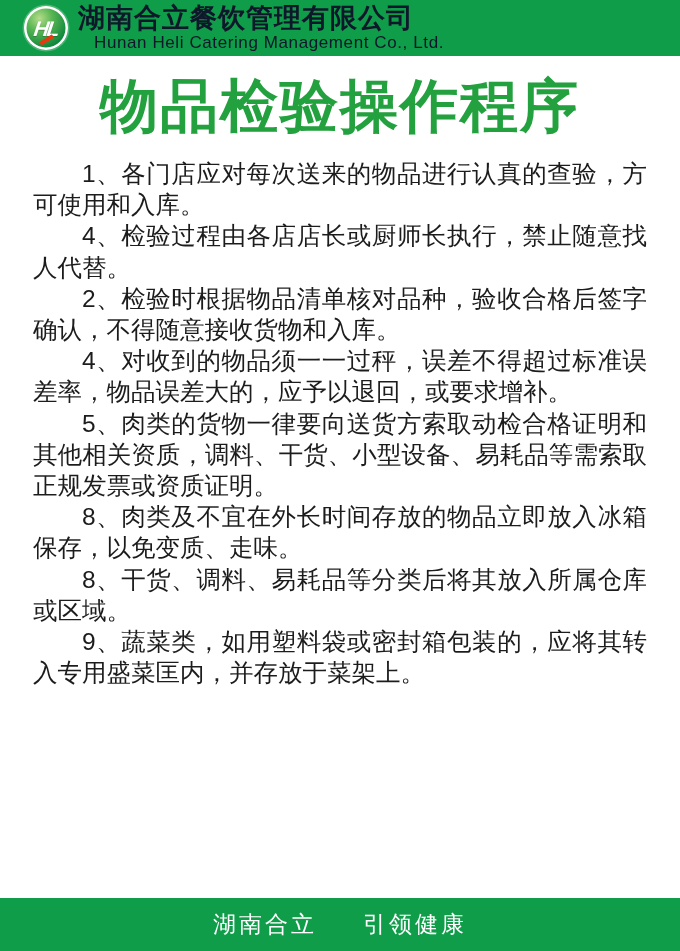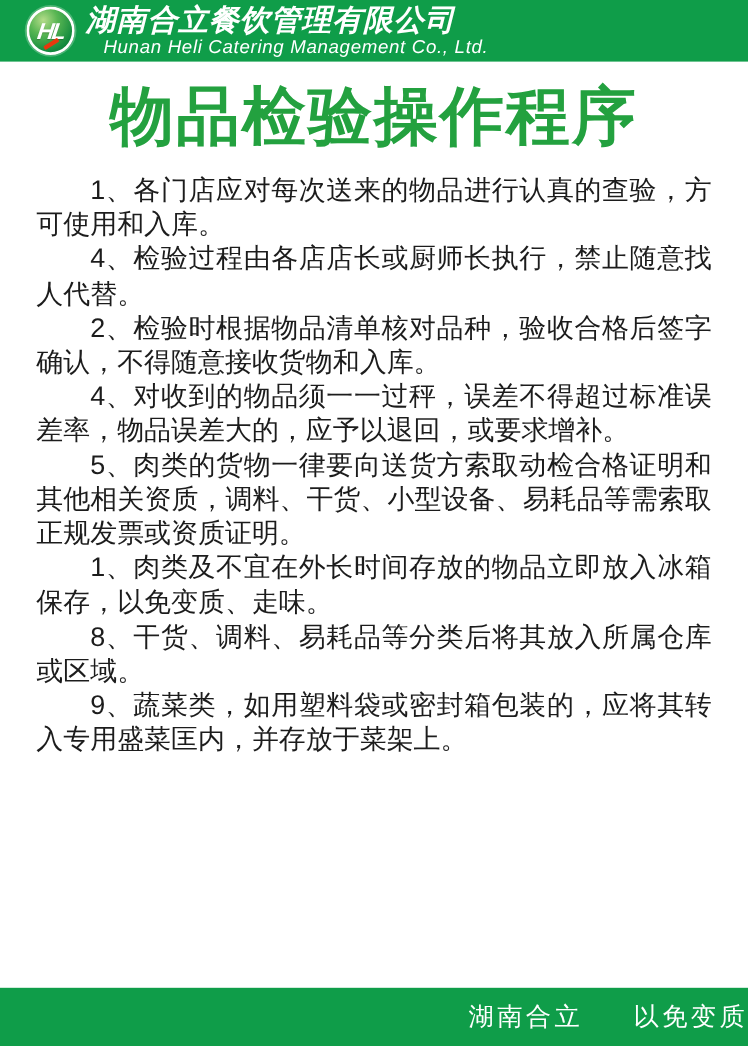--- a/index.html
+++ b/index.html
@@ -56,23 +56,22 @@
     left: 15px;
     bottom: 9px;
     width: 15px;
     height: 3.5px;
     background: #e8380d;
     transform: rotate(-32deg);
     border-radius: 1px;
   }
   .company-block {
     margin-left: 10px;
-    color: #ffffff;
+    color: #0f172a;
     line-height: 1;
-    font-style: italic;
   }
   .company-cn {
     font-size: 27px;
     font-weight: bold;
     letter-spacing: 1px;
     white-space: nowrap;
   }
   .company-en {
     font-size: 17px;
     letter-spacing: 0.6px;
@@ -112,21 +111,21 @@
   }
 
   
   .footer-bar {
     position: absolute;
     left: 0; right: 0; bottom: 0;
     height: 53px;
     background: #0f9d49;
     display: flex;
     align-items: center;
-    justify-content: flex-end;
+    justify-content: center;
     gap: 46px;
     color: #ffffff;
     font-size: 23px;
     letter-spacing: 3px;
   }
 </style>
 </head>
 <body>
 
 <div class="page">
@@ -143,23 +142,23 @@
   </div>
 
   <div class="page-title">物品检验操作程序</div>
 
   <div class="procedure-list">
     <p class="procedure-item">1、各门店应对每次送来的物品进行认真的查验，方可使用和入库。</p>
     <p class="procedure-item">4、检验过程由各店店长或厨师长执行，禁止随意找人代替。</p>
     <p class="procedure-item">2、检验时根据物品清单核对品种，验收合格后签字确认，不得随意接收货物和入库。</p>
     <p class="procedure-item">4、对收到的物品须一一过秤，误差不得超过标准误差率，物品误差大的，应予以退回，或要求增补。</p>
     <p class="procedure-item">5、肉类的货物一律要向送货方索取动检合格证明和其他相关资质，调料、干货、小型设备、易耗品等需索取正规发票或资质证明。</p>
-    <p class="procedure-item">1、肉类及不宜在外长时间存放的物品立即放入冰箱保存，以免变质、走味。</p>
+    <p class="procedure-item">8、肉类及不宜在外长时间存放的物品立即放入冰箱保存，以免变质、走味。</p>
     <p class="procedure-item">8、干货、调料、易耗品等分类后将其放入所属仓库或区域。</p>
     <p class="procedure-item">9、蔬菜类，如用塑料袋或密封箱包装的，应将其转入专用盛菜匡内，并存放于菜架上。</p>
   </div>
 
   <div class="footer-bar">
     <span>湖南合立</span>
-    <span>以免变质</span>
+    <span>引领健康</span>
   </div>
 
 </div>
 
 </body></html>

